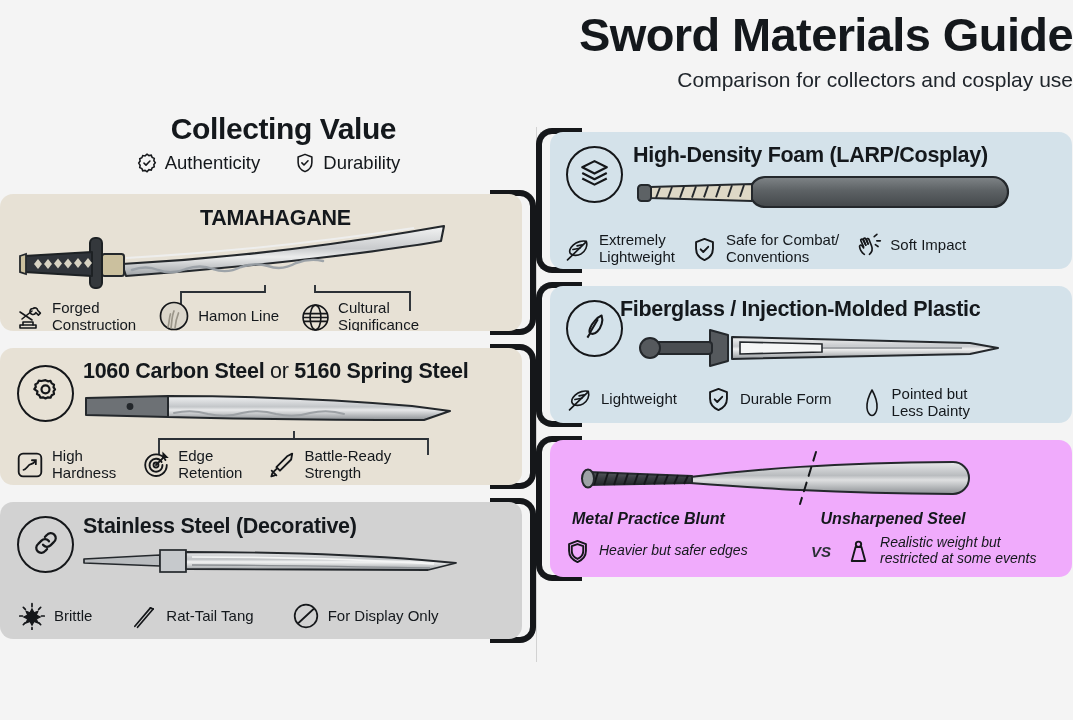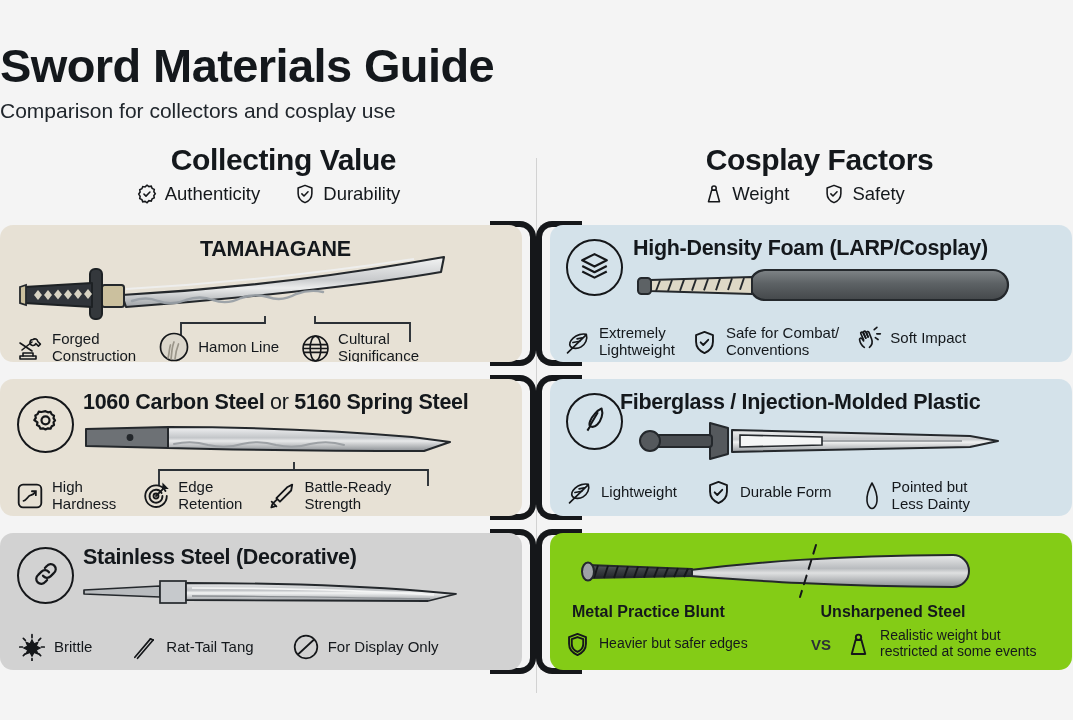--- a/index.html
+++ b/index.html
@@ -6,21 +6,21 @@
   html,body { width:1073px; height:720px; }
   body {
     background:#f4f4f4;
     font-family:"Liberation Sans", sans-serif;
     color:#14181c;
     overflow:hidden;
     position:relative;
   }
 
   
-  .header { text-align:left; padding-top:41px; }
+  .header { text-align:right; padding-top:10px; }
   .title {
     font-size:47px; font-weight:bold; letter-spacing:-0.6px; line-height:1.05;
   }
   .subtitle {
     font-size:21px; font-weight:normal; color:#20262c; margin-top:9px;
   }
 
   
   .columns { display:flex; margin-top:20px; position:relative; }
   .col { width:536px; position:relative; }
@@ -54,21 +54,21 @@
   .panel {
     position:absolute; top:4px; bottom:4px; border-radius:13px;
     overflow:hidden;
   }
   .card.left  .panel { left:0;  right:14px; }
   .card.right .panel { left:14px; right:0; }
 
   .panel.beige { background:#e7e1d5; }
   .panel.gray  { background:#d2d2d2; }
   .panel.blue  { background:#d4e2ea; }
-  .panel.gray2 { background:#84cc16; }
+  .panel.gray2 { background:#f0abfc;font-style:italic; }
 
   
   .badge {
     position:absolute; width:57px; height:57px; border-radius:50%;
     border:2.6px solid #15171a; display:flex; align-items:center;
     justify-content:center;
   }
 
   .card-title {
     position:absolute; font-size:21.5px; font-weight:bold;
@@ -378,43 +378,20 @@
               <span class="feat-lbl">For Display Only</span>
             </div>
           </div>
         </div>
       </div>
 
     </div>
   </div>
 
   <div class="col">
-    <div class="col-head">
-      <div class="col-title">Cosplay Factors</div>
-      <div class="col-tags">
-        <div class="tag">
-          <span>
-            <svg width="22" height="22" viewBox="0 0 24 24" fill="none" stroke="#15171a" stroke-width="1.7" stroke-linejoin="round">
-              <circle cx="12" cy="5.6" r="2.4"></circle>
-              <path d="M9.4 8h5.2l3.4 12.4H6z"></path>
-            </svg>
-          </span>
-          <span>Weight</span>
-        </div>
-        <div class="tag">
-          <span>
-            <svg width="22" height="22" viewBox="0 0 24 24" fill="none" stroke="#15171a" stroke-width="1.7">
-              <path d="M12 2.6l7.5 2.8v6c0 4.6-3.1 8.2-7.5 10-4.4-1.8-7.5-5.4-7.5-10v-6z" stroke-linejoin="round"></path>
-              <path d="M8.6 11.9l2.3 2.3 4.4-4.6" stroke-linecap="round" stroke-linejoin="round"></path>
-            </svg>
-          </span>
-          <span>Safety</span>
-        </div>
-      </div>
-    </div>
 
     <div class="cards">
 
       <div class="card right">
         <div class="bracket"></div>
         <div class="panel blue">
 
           <div class="badge" style="left:16px; top:14px;">
             <span>
               <svg width="31" height="31" viewBox="0 0 24 24" fill="none" stroke="#15171a" stroke-width="1.7" stroke-linejoin="round">

